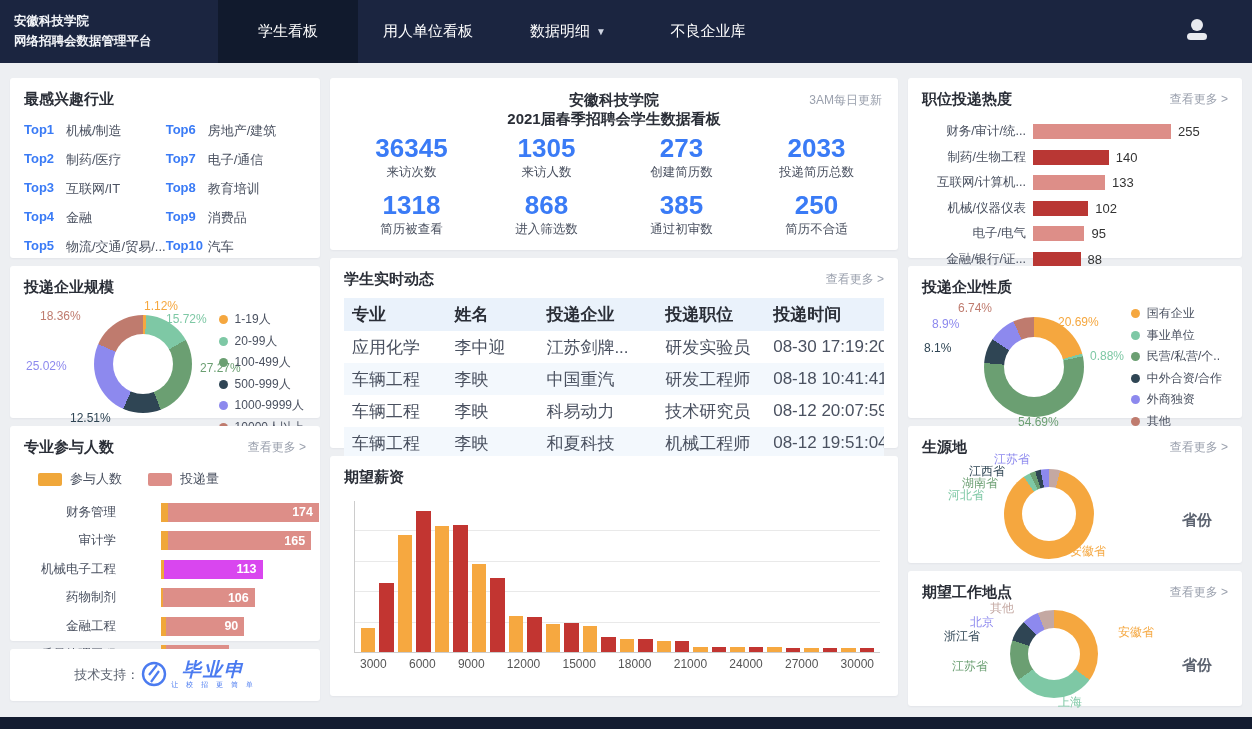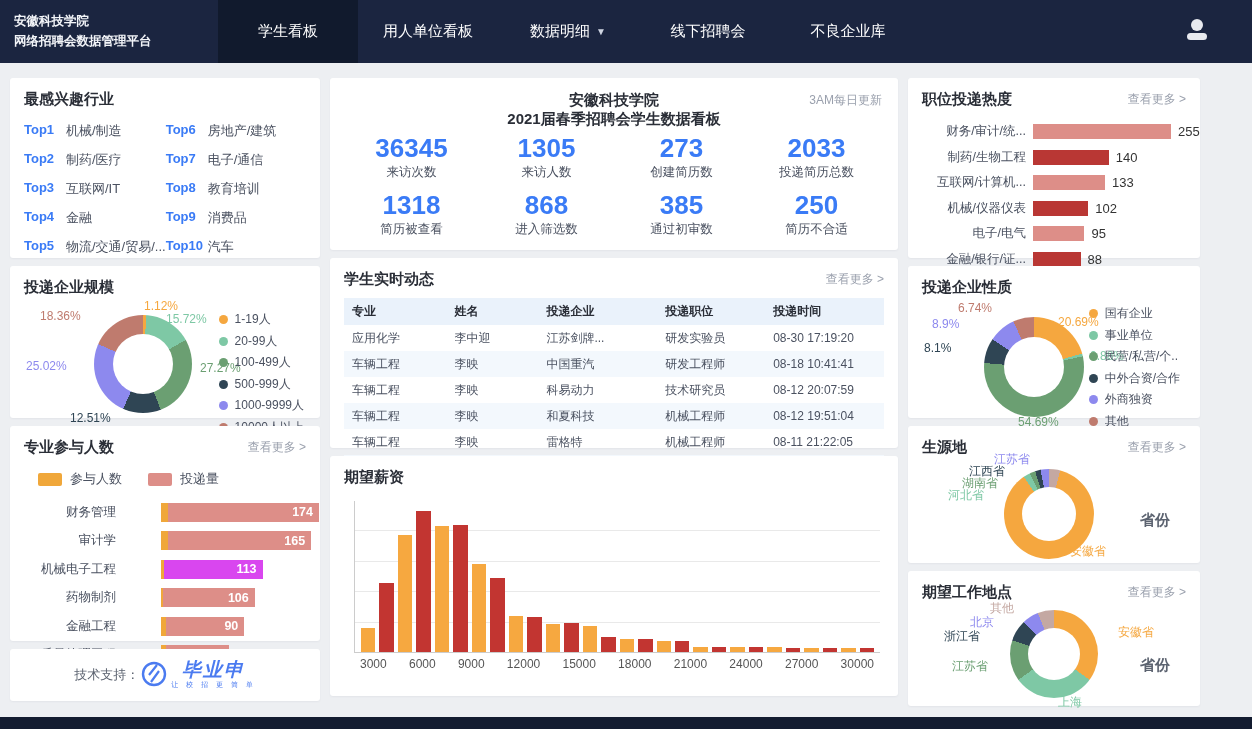--- a/index.html
+++ b/index.html
@@ -15,21 +15,21 @@
   .tab .caret { font-size:10px; margin-left:6px; color:#cfd5e2; }
   .nav-right { margin-left:auto; padding-right:42px; }
   .user-icon { display:inline-block; width:26px; height:26px; position:relative; cursor:pointer; }
   .user-icon .head { position:absolute; left:7px; top:2px; width:12px; height:12px; border-radius:50%; background:#e8eaef; }
   .user-icon .body { position:absolute; left:3px; top:16px; width:20px; height:7px; border-radius:4px; background:#e8eaef; }
 
   
   .col { position:absolute; top:78px; display:flex; flex-direction:column; gap:8px; }
   .col-left { left:10px; width:310px; }
   .col-center { left:330px; width:568px; }
-  .col-right { left:908px; width:292px; }
+  .col-right { left:908px; width:334px; }
   .card { background:#fff; border-radius:3px; padding:12px 14px; box-shadow:0 1px 2px rgba(30,40,70,.05); position:relative; }
   .card-head { display:flex; justify-content:space-between; align-items:center; }
   .ptitle { font-size:15px; font-weight:bold; color:#2a2e37; }
   .more { font-size:12px; color:#9aa0ad; cursor:pointer; }
 
   
   .ind-grid { margin-top:13px; display:grid; grid-template-rows:repeat(5,29px); grid-auto-flow:column; grid-template-columns:1fr 1fr; }
   .ind-item { display:flex; align-items:flex-start; font-size:13px; }
   .ind-rank { color:#3a7bf6; font-weight:bold; width:42px; }
   .ind-label { color:#4a5160; white-space:nowrap; overflow:hidden; }
@@ -103,21 +103,21 @@
   .tech-col { display:flex; flex-direction:column; align-items:center; }
 
   
   .dash-title { text-align:center; font-size:15px; font-weight:bold; color:#2a2e37; line-height:19px; }
   .update-note { position:absolute; right:16px; top:14px; font-size:12px; color:#9aa0ad; }
   .stats { display:grid; grid-template-columns:repeat(4,1fr); row-gap:11px; margin-top:7px; text-align:center; }
   .stat-value { font-size:26px; font-weight:bold; color:#3a7bf6; line-height:27px; }
   .stat-label { font-size:12.5px; color:#4a5160; margin-top:2px; }
 
   
-  table.rt { width:100%; border-collapse:collapse; margin-top:9px; font-size:12px; table-layout:fixed; }
+  table.rt { width:100%; border-collapse:collapse; margin-top:9px; font-size:17px; table-layout:fixed; }
   table.rt th { background:#eaf2fb; color:#2a2e37; font-weight:bold; text-align:left; padding:5px 8px; }
   table.rt td { color:#4a5160; padding:4.5px 8px; white-space:nowrap; overflow:hidden; }
   table.rt tr.alt td { background:#f3f8fd; }
 
   
   .plot-area { margin:14px 4px 0 10px; height:152px; border-left:1px solid #ccc; border-bottom:1px solid #ccc; display:flex; align-items:flex-end; gap:4px; padding:0 6px;
     background-image:repeating-linear-gradient(to top,transparent 0 29.4px,#e9e9e9 29.4px 30.4px); }
   .hbarv { flex:1; }
   .xlabels { display:flex; gap:4px; padding:0 6px; margin:4px 4px 0 10px; }
   .xlab { flex:1; font-size:12px; color:#555; text-align:center; white-space:nowrap; overflow:visible; }
@@ -144,23 +144,20 @@
     <div class="tabs" id="nav-tabs">
         <div class="tab active">
           <span>学生看板</span>
         </div>
         <div class="tab">
           <span>用人单位看板</span>
         </div>
         <div class="tab">
           <span>数据明细</span>
           <span class="caret">▼</span>
-        </div>
-        <div class="tab">
-          <span>线下招聘会</span>
         </div>
         <div class="tab">
           <span>不良企业库</span>
         </div>
       </div>
     <div class="nav-right">
       <span class="user-icon"><span class="head"></span><span class="body"></span></span>
     </div>
   </div>
 

